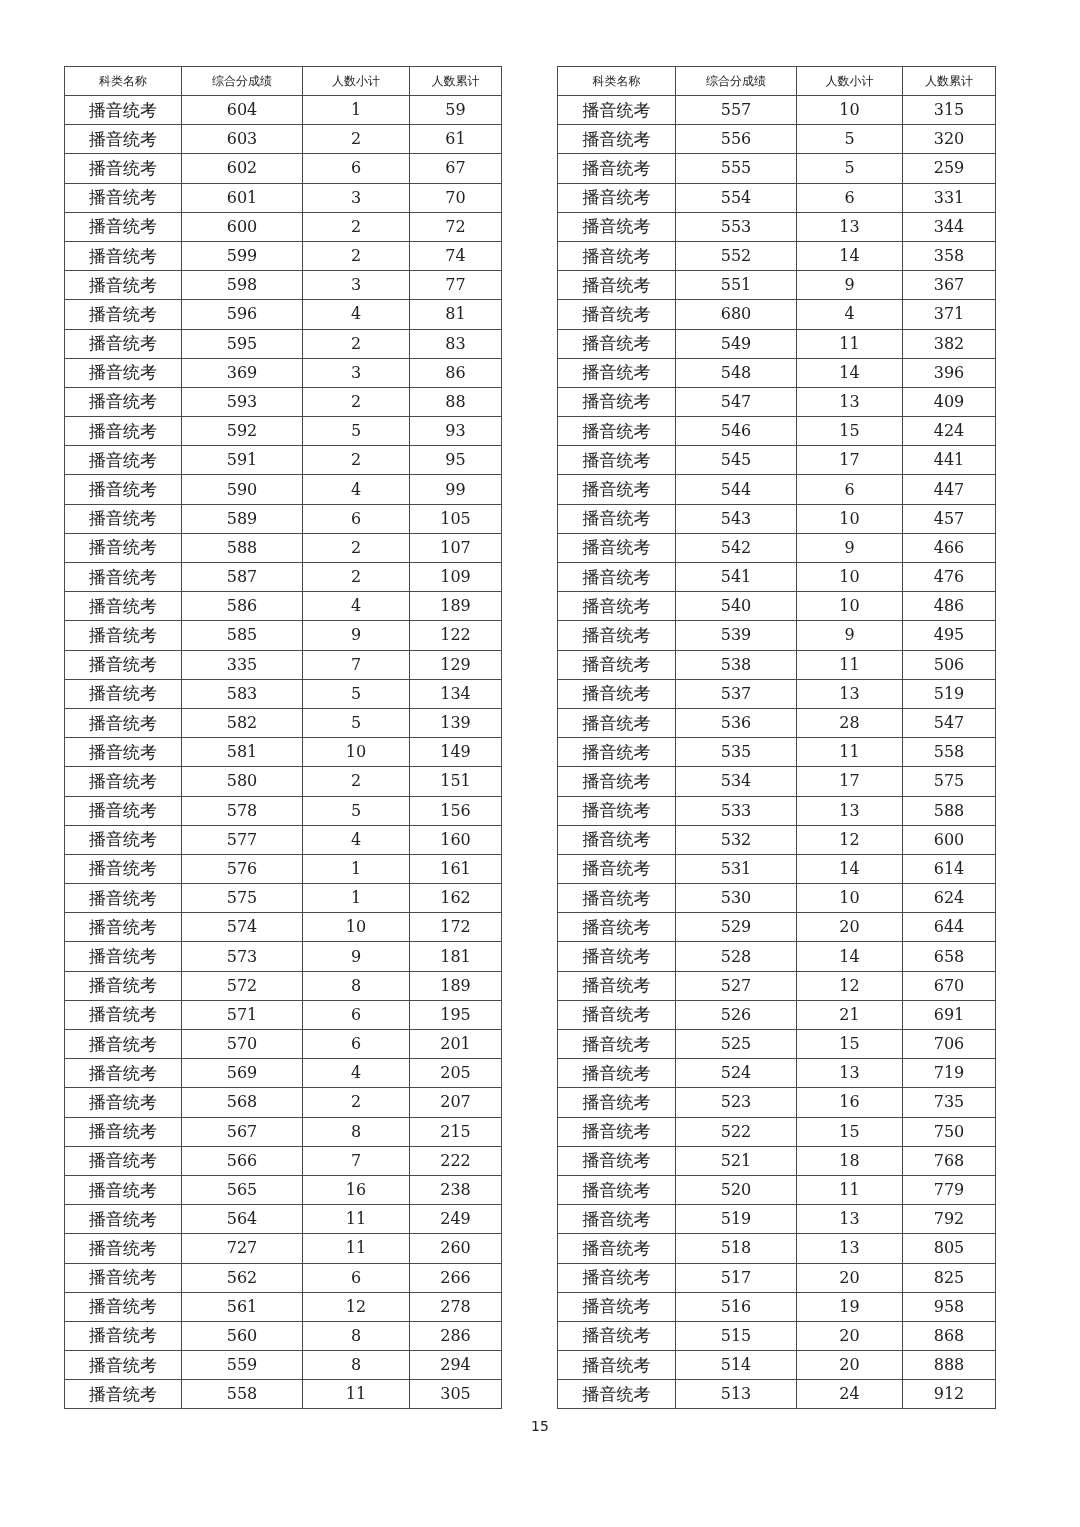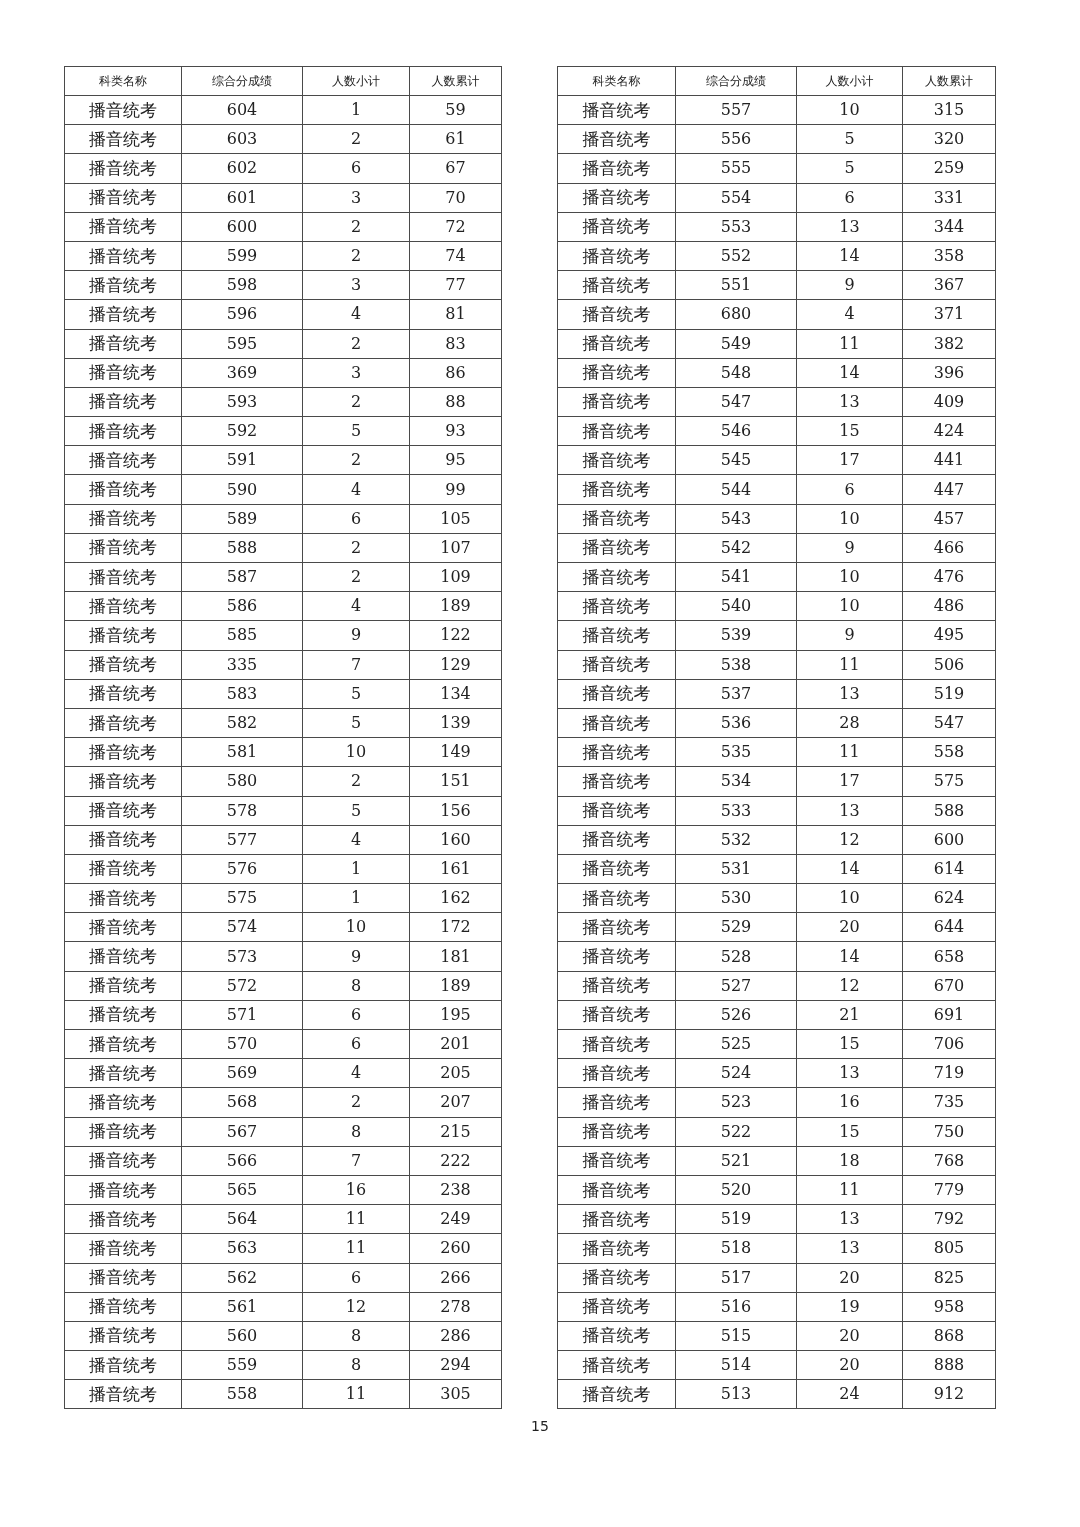--- a/index.html
+++ b/index.html
@@ -263,21 +263,21 @@
         <td>238</td>
       </tr>
       <tr>
         <td class="name">播音统考</td>
         <td>564</td>
         <td>11</td>
         <td>249</td>
       </tr>
       <tr>
         <td class="name">播音统考</td>
-        <td>563</td>
+        <td>727</td>
         <td>11</td>
         <td>260</td>
       </tr>
       <tr>
         <td class="name">播音统考</td>
         <td>562</td>
         <td>6</td>
         <td>266</td>
       </tr>
       <tr>

